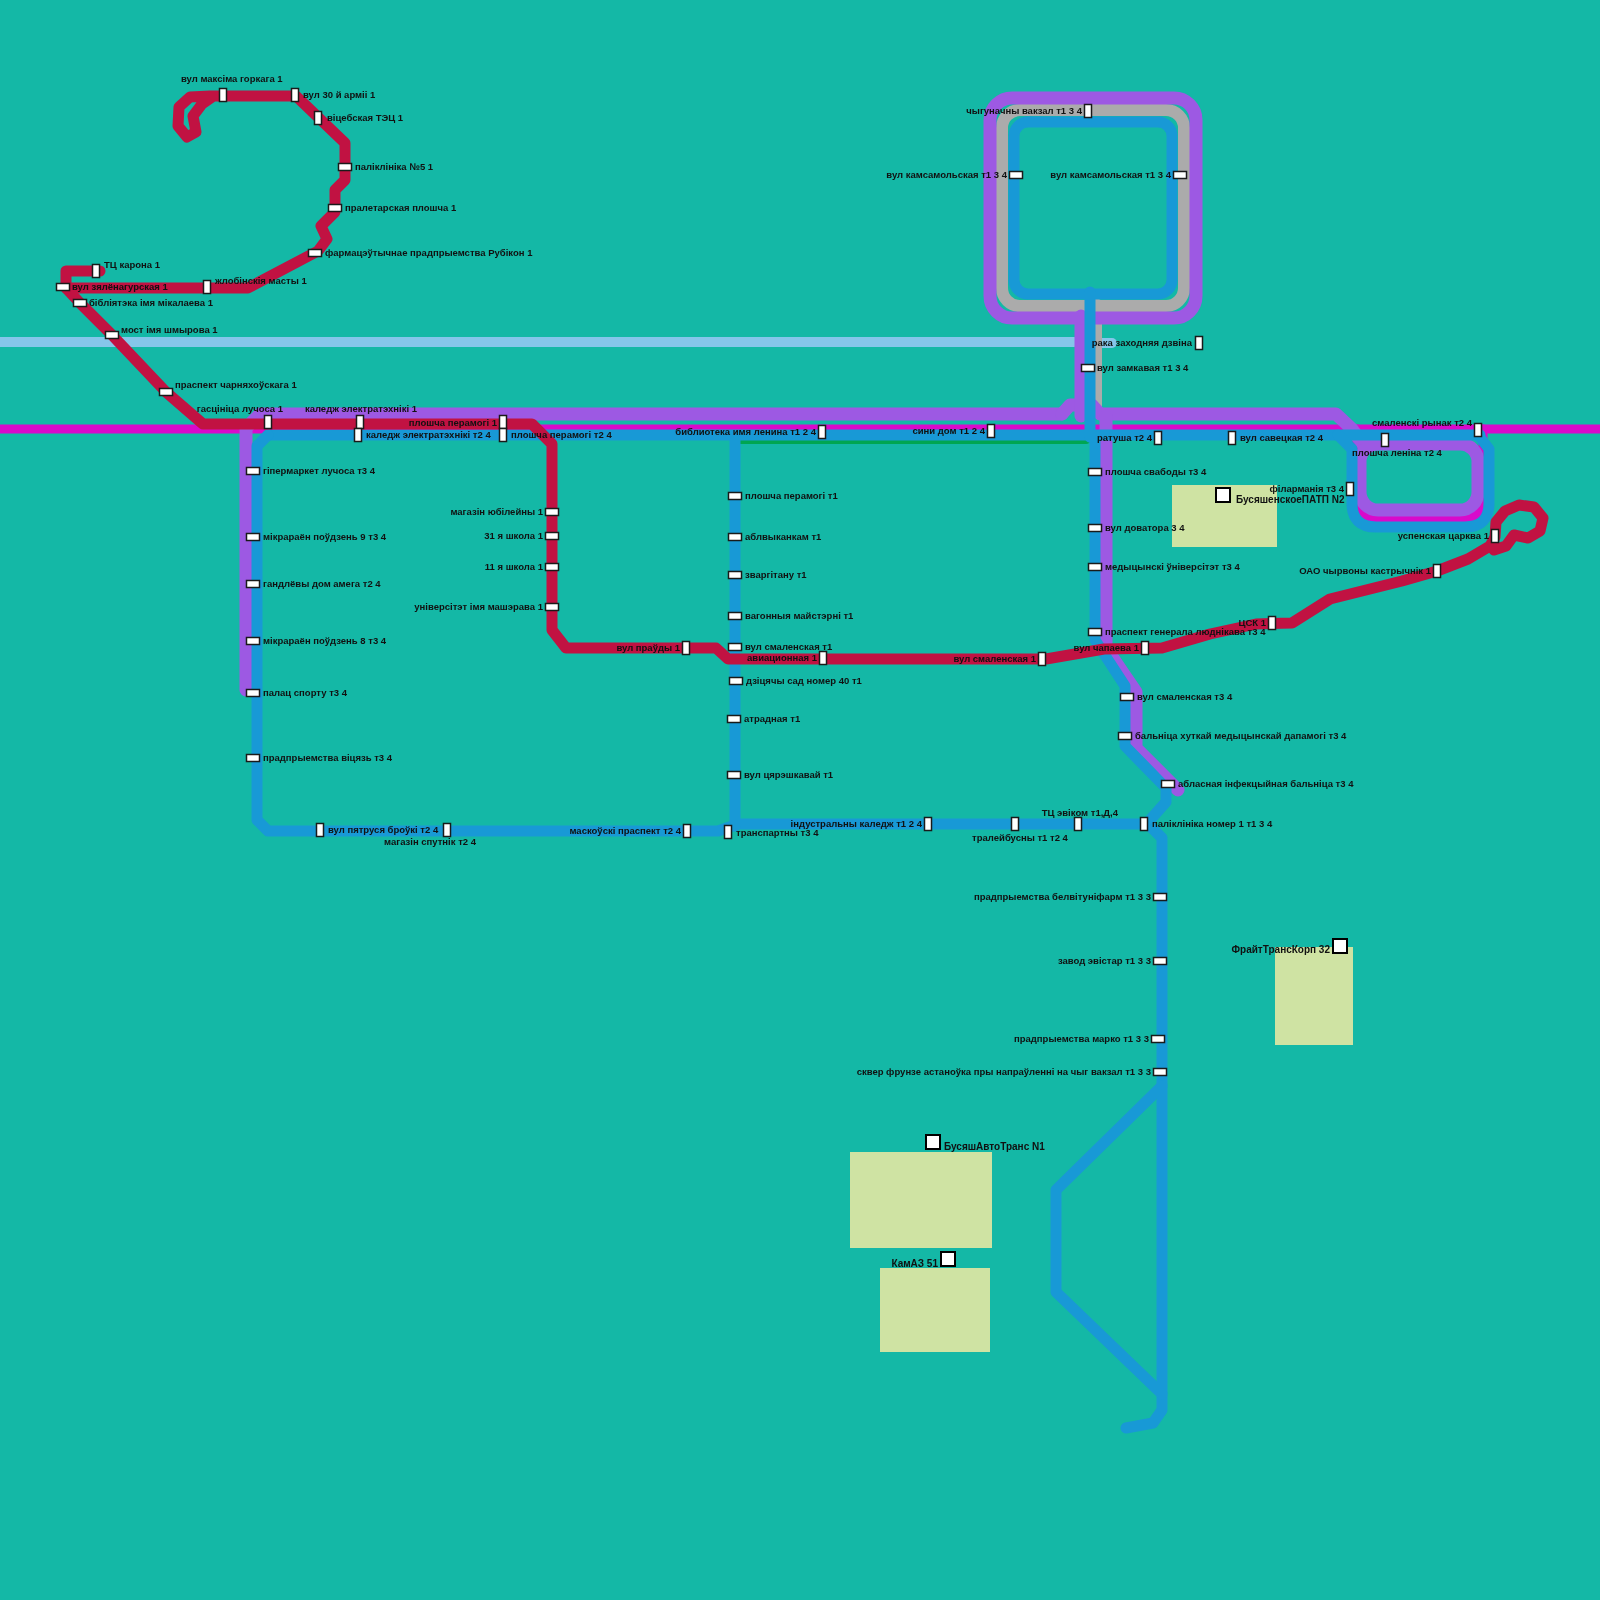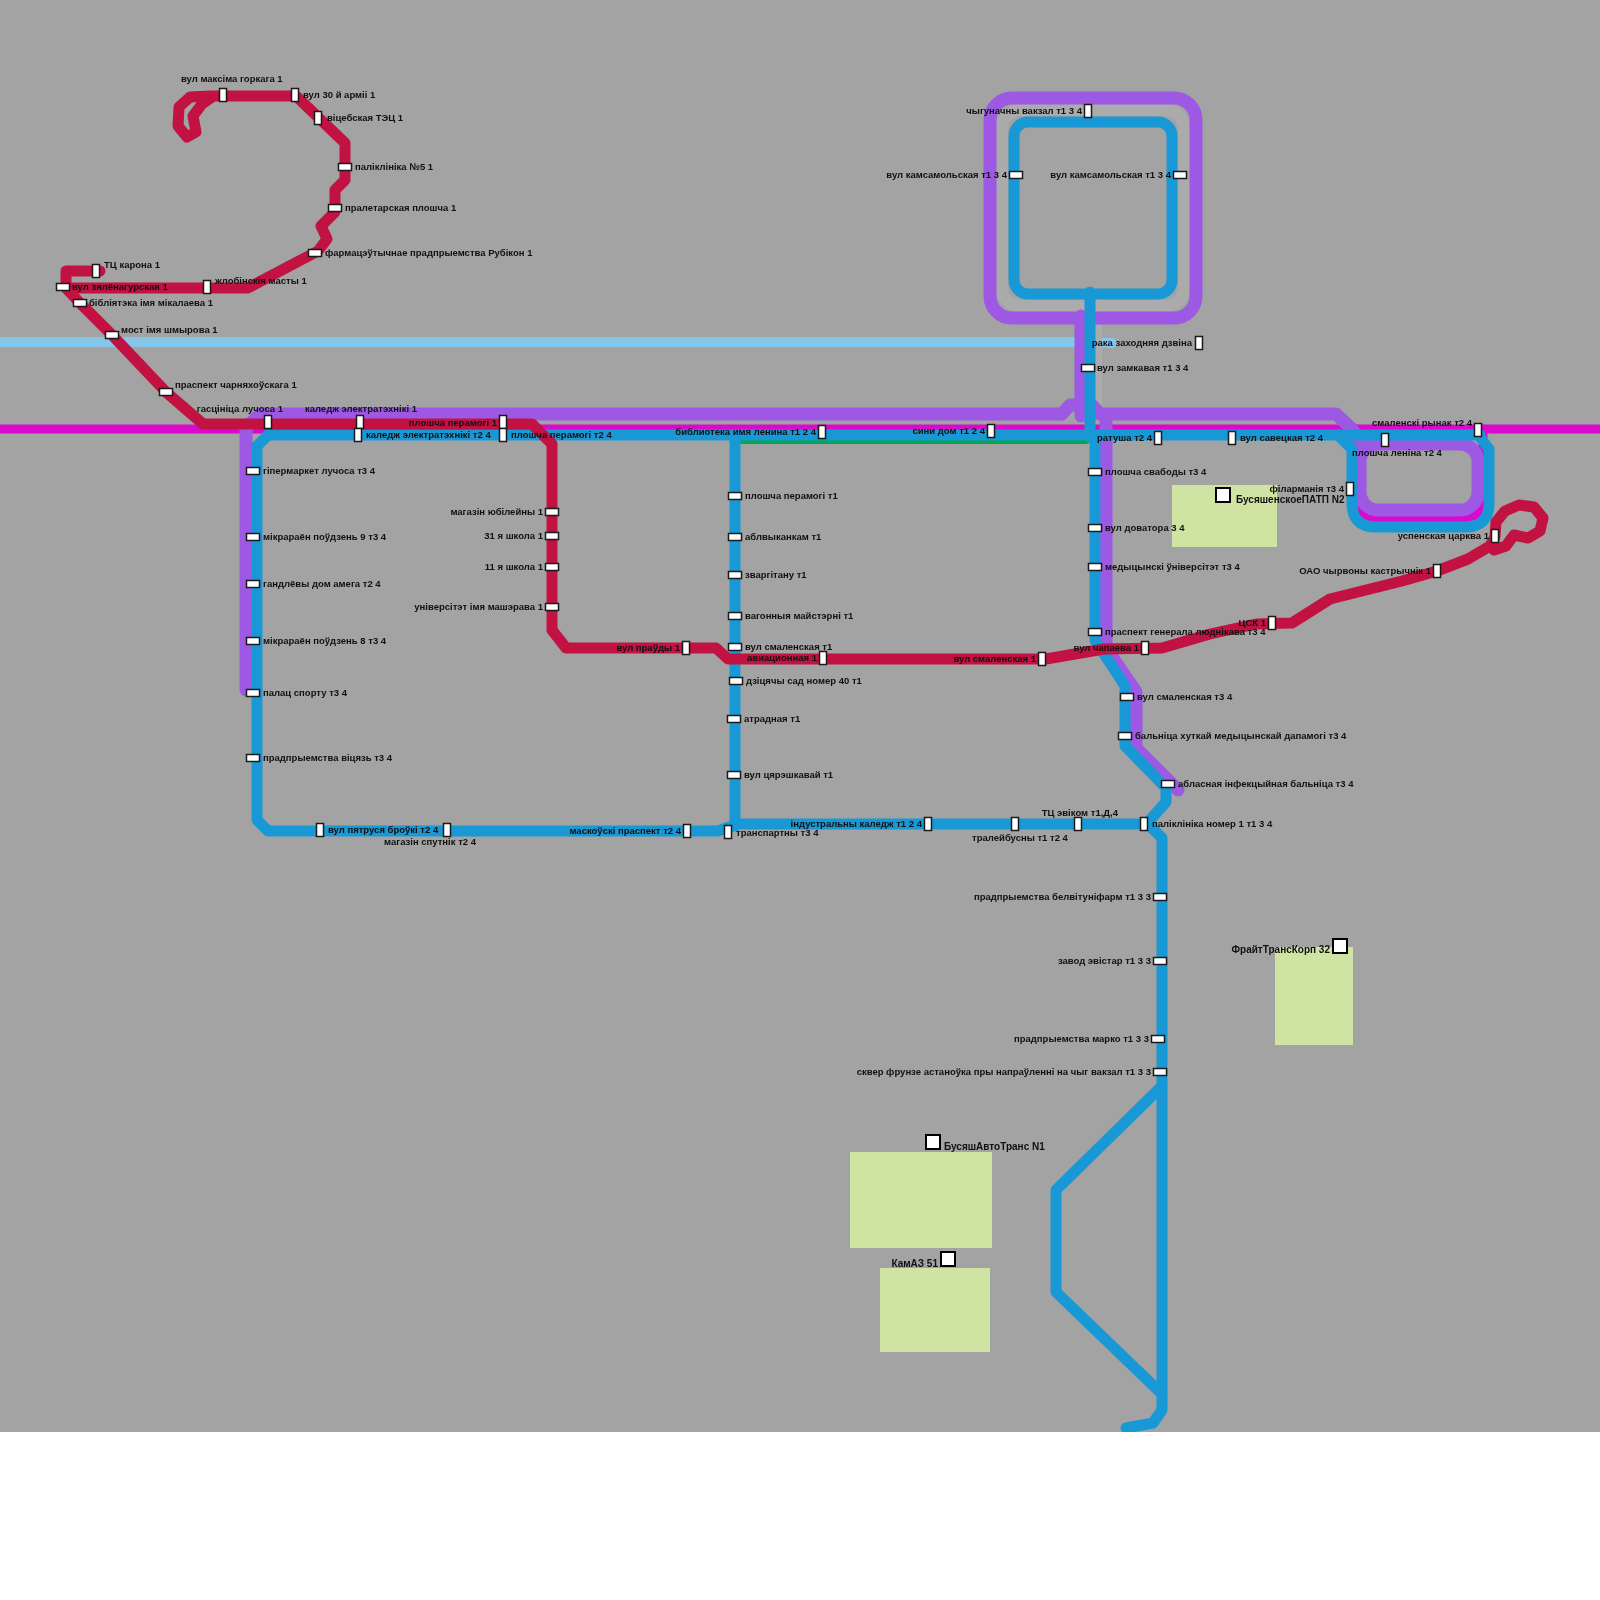--- a/index.html
+++ b/index.html
@@ -1,16 +1,16 @@
 <!DOCTYPE html>
 <html><head>
 <meta charset="utf-8">
 <style>
   html,body{margin:0;padding:0;background:#ffffff;}
-  #map-root{position:relative;width:1600px;height:1432px;background:#a3a3a3;overflow:hidden;
+  #map-root{position:relative;width:1600px;height:1600px;background:#14b8a6;overflow:hidden;
             font-family:"Liberation Sans",sans-serif;}
   #map-svg{position:absolute;left:0;top:0;}
   .stop-label{font:bold 9.5px "Liberation Sans",sans-serif;fill:#111;}
   .bldg-label{font:bold 10px "Liberation Sans",sans-serif;fill:#111;}
 </style>
 </head>
 <body>
 
 <div id="map-root">
   <svg id="map-svg" width="1600" height="1600" viewBox="0 0 1600 1600" xmlns="http://www.w3.org/2000/svg">

